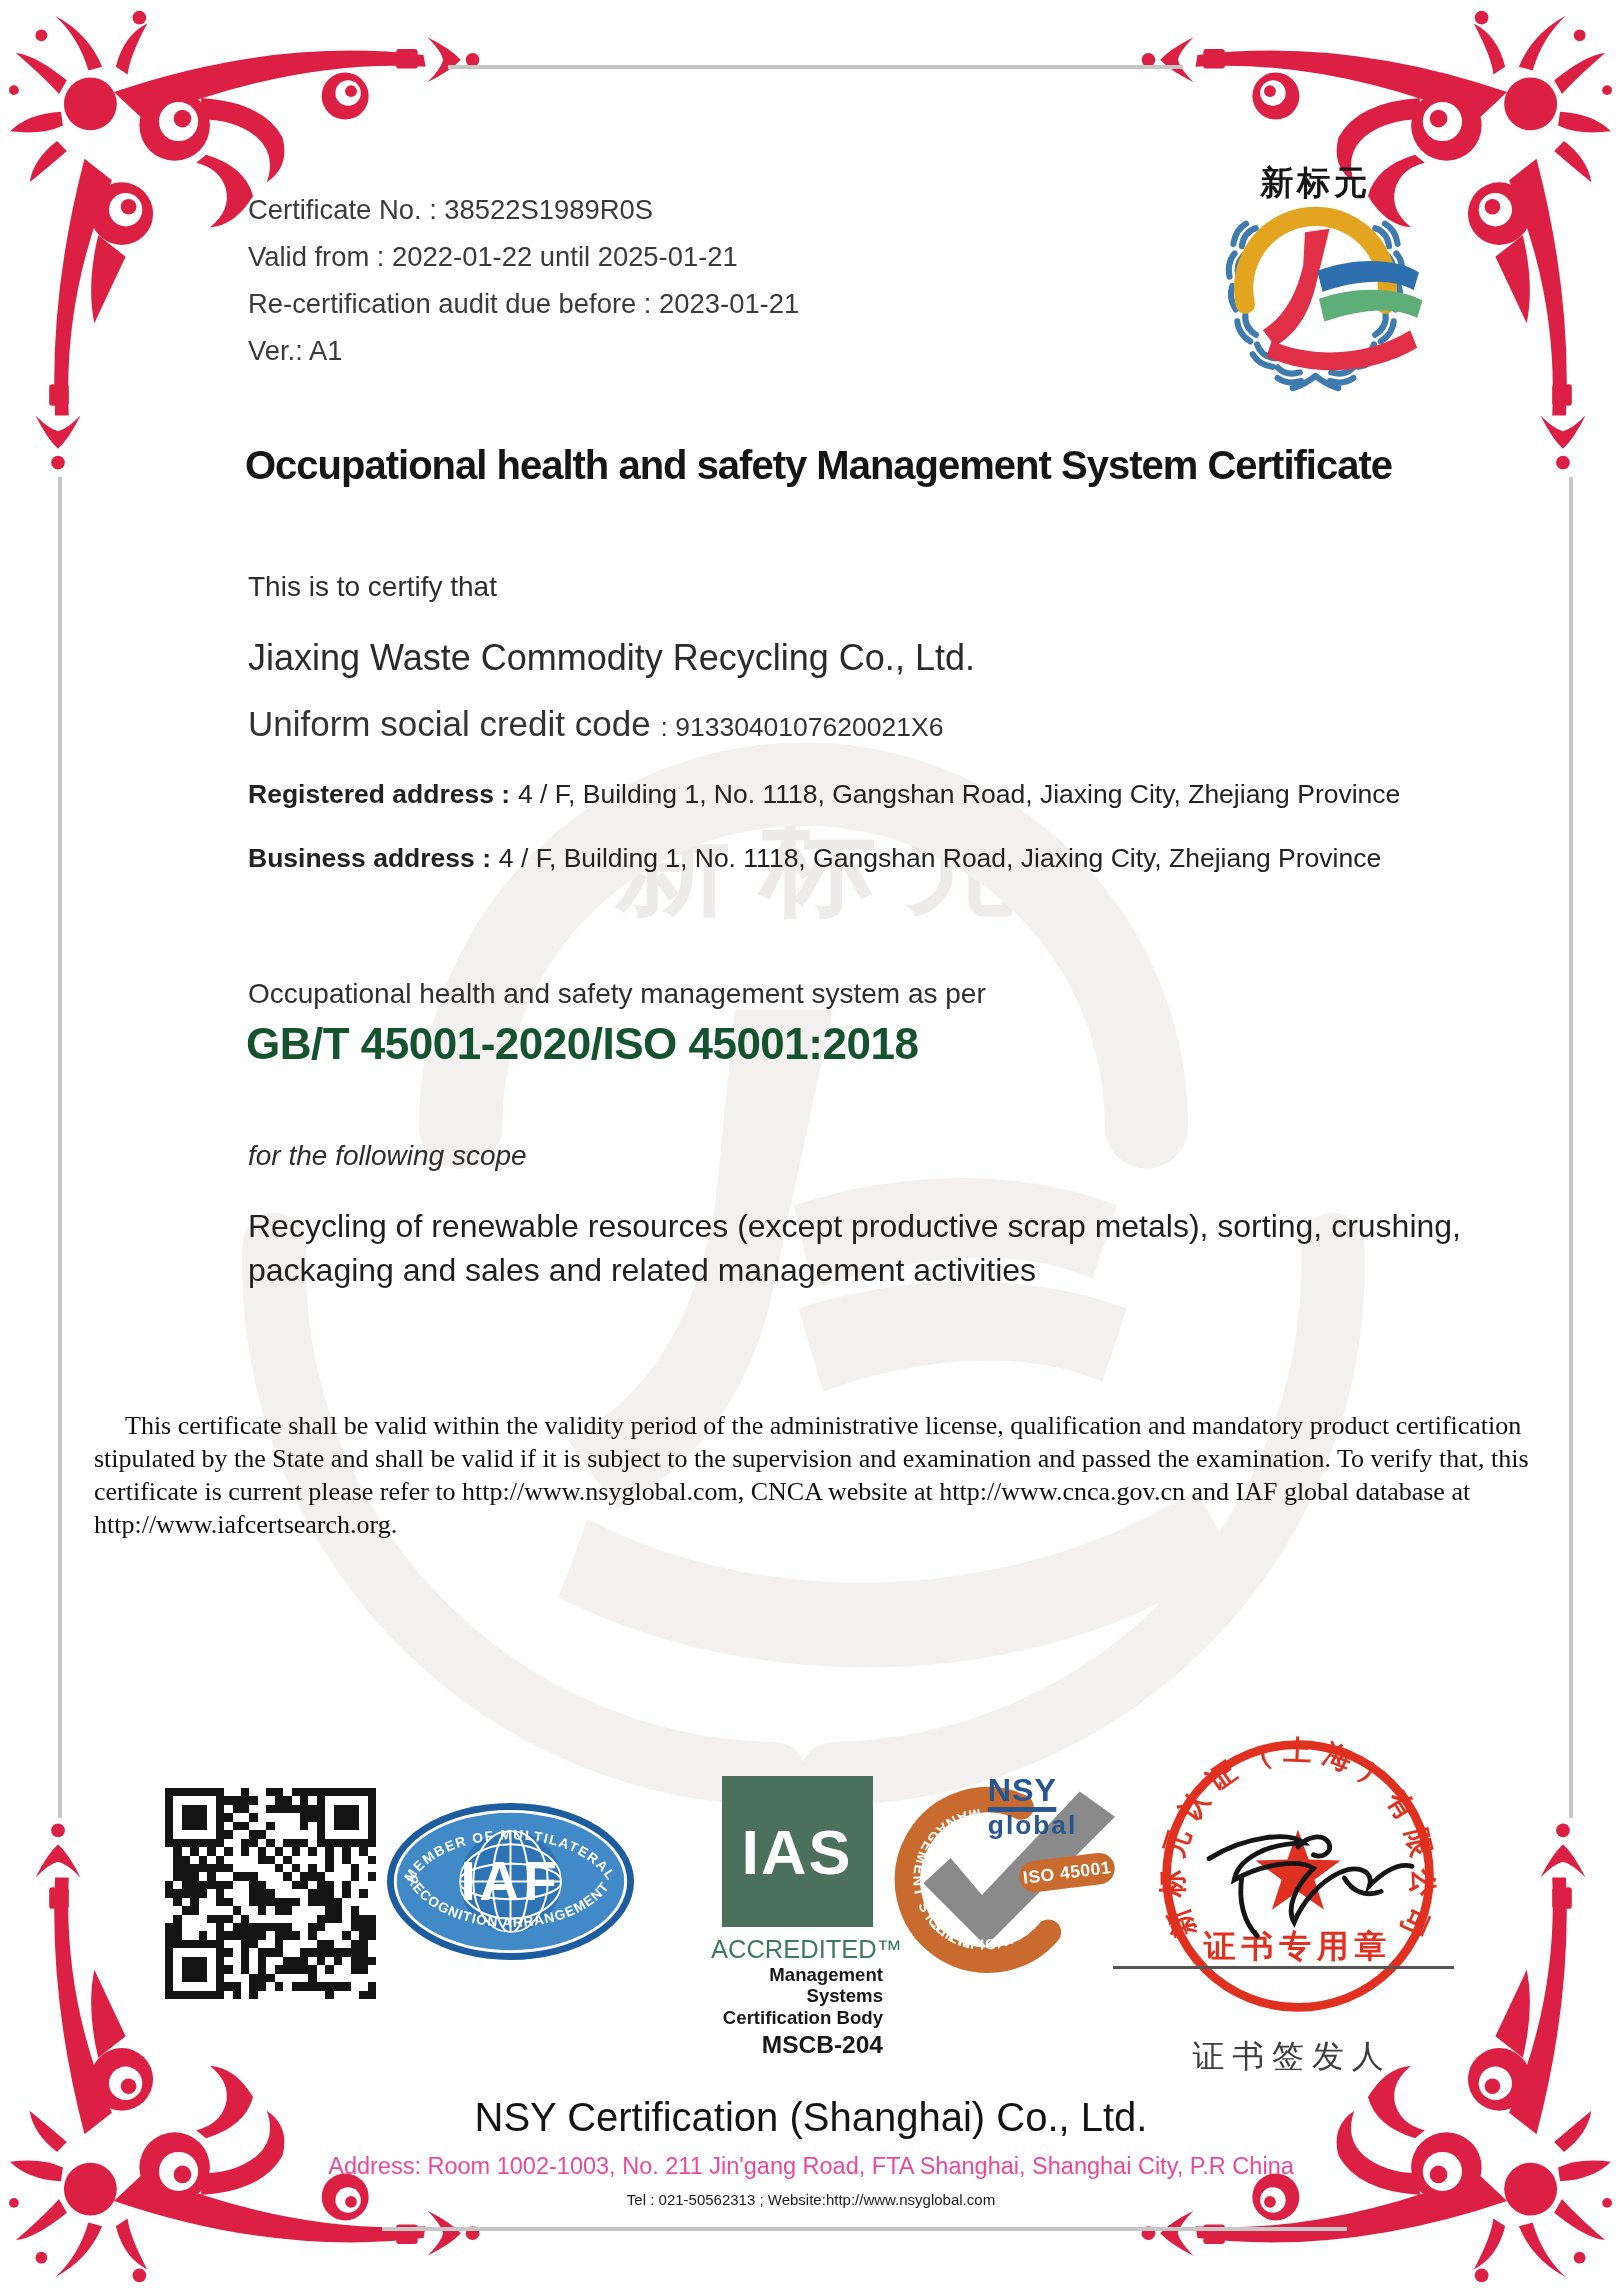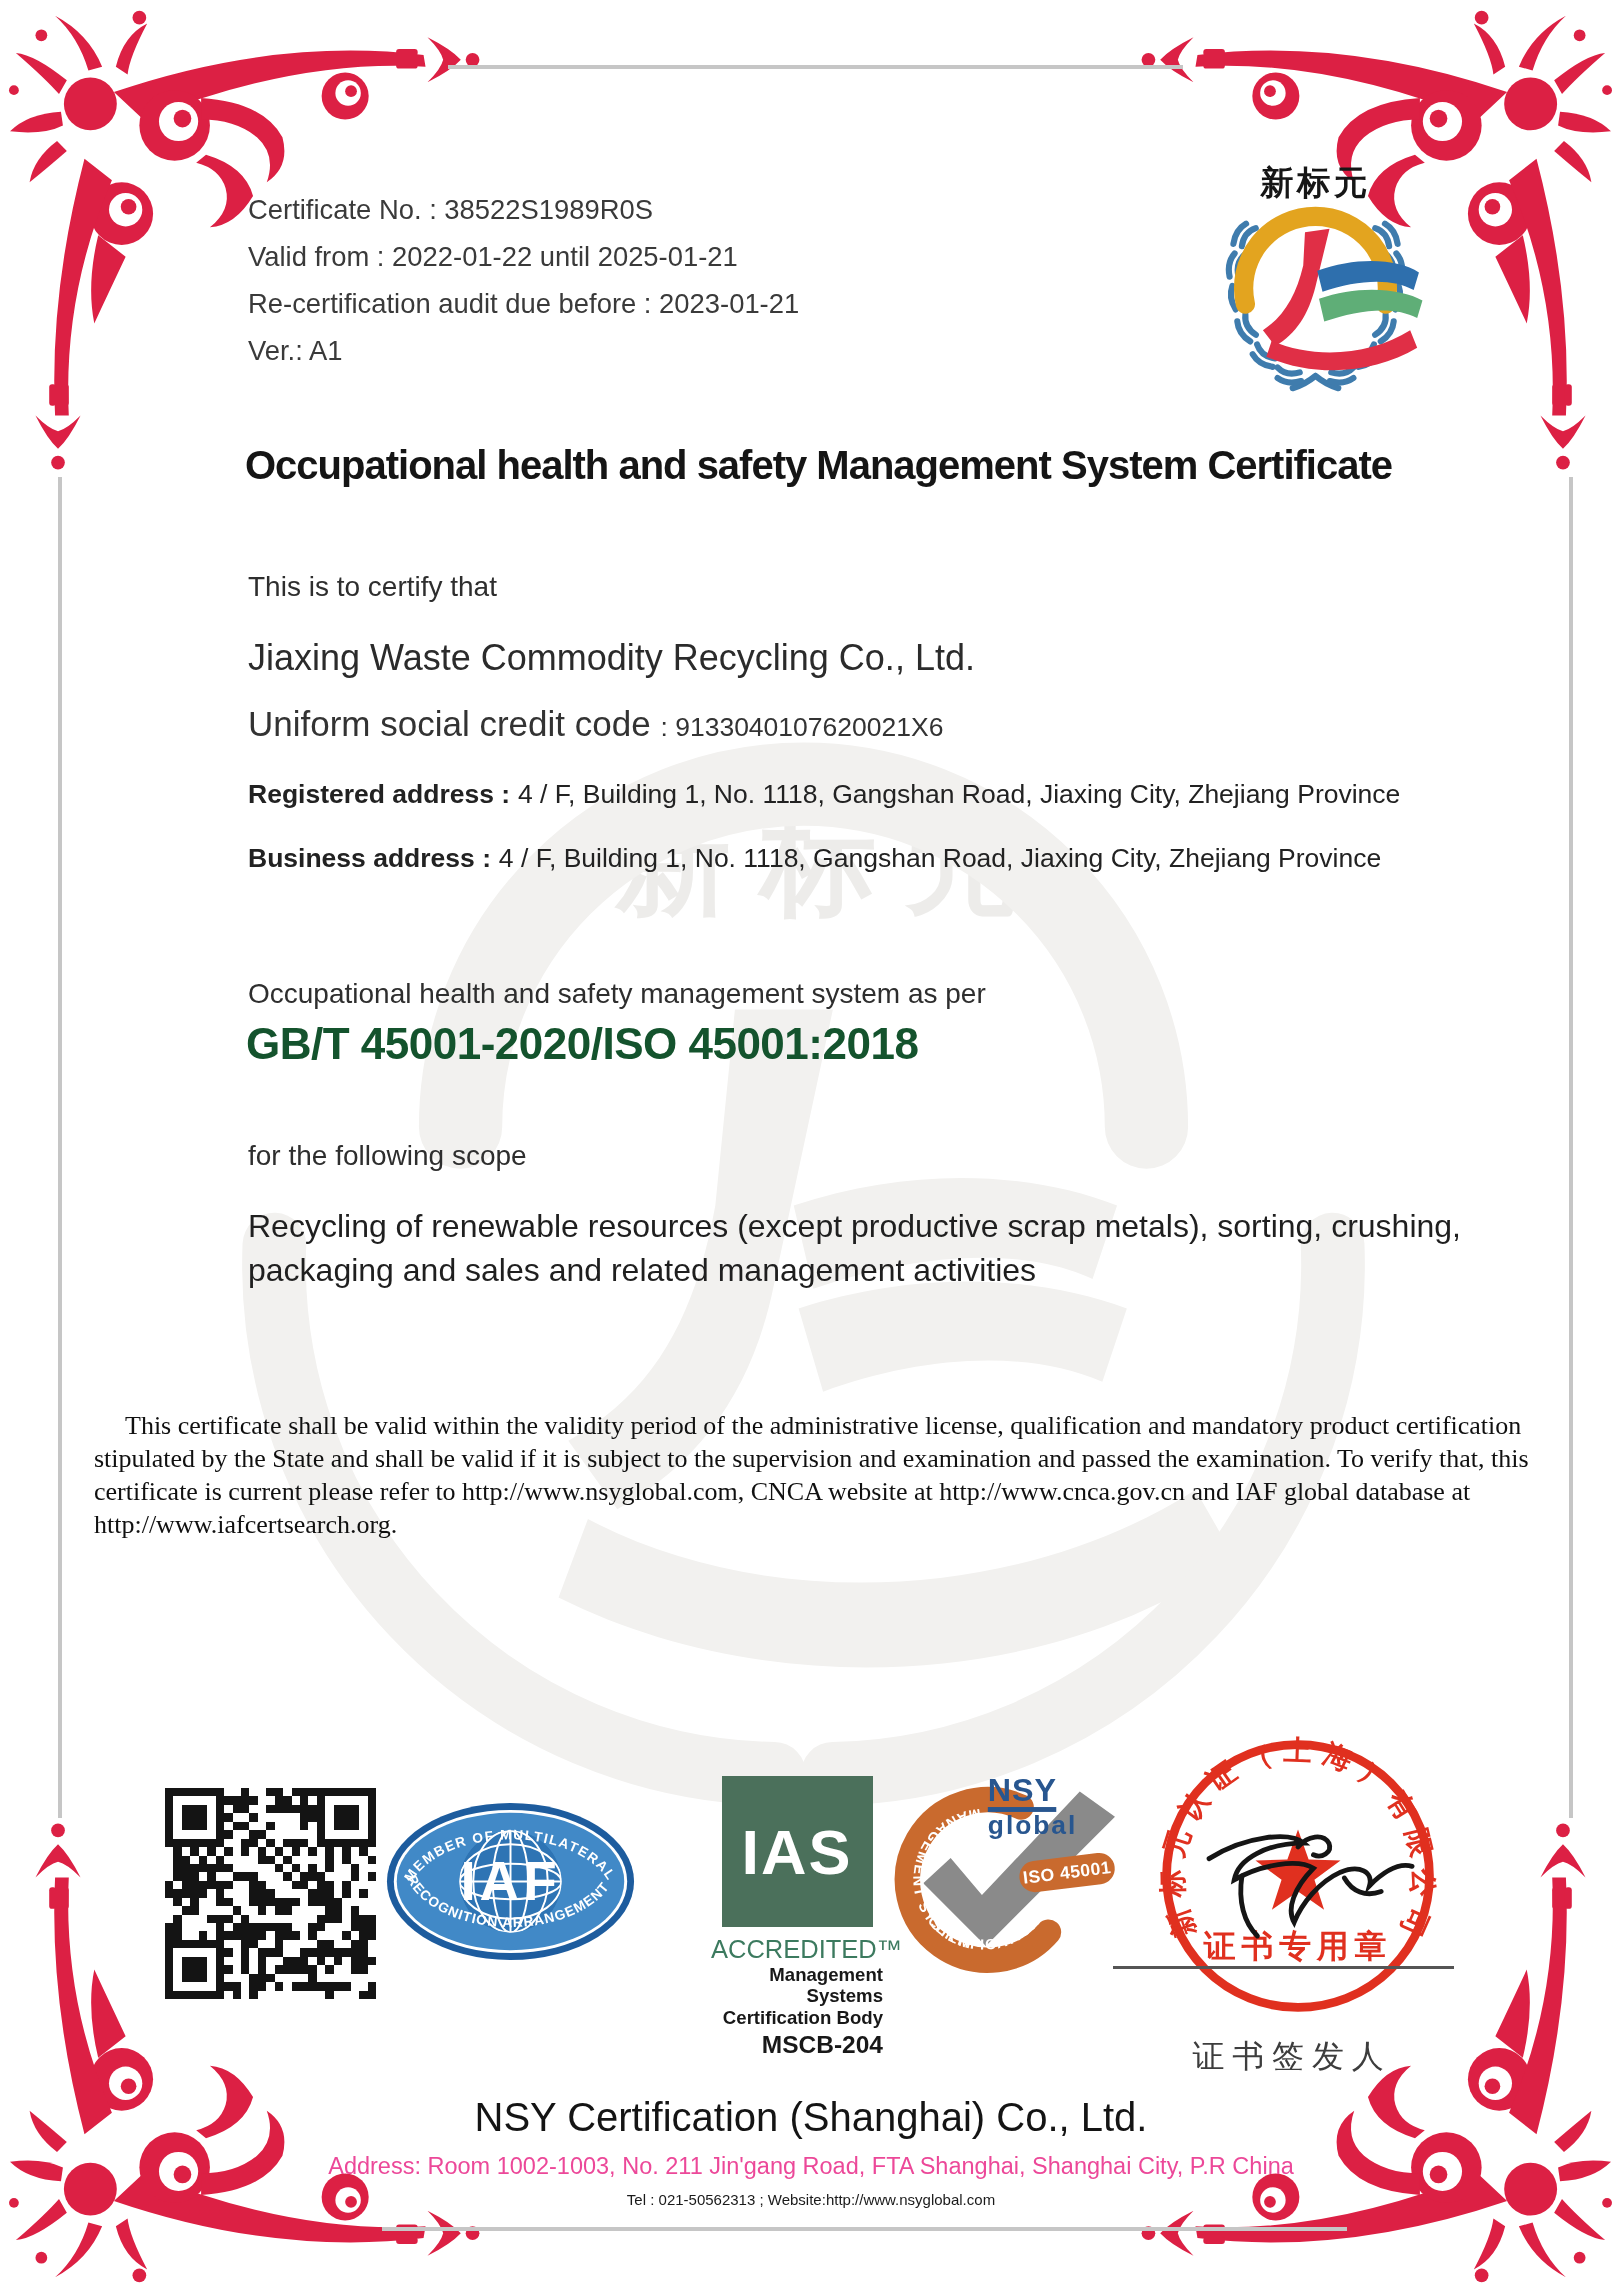--- a/index.html
+++ b/index.html
@@ -46,21 +46,21 @@
   .uscc{left:248px;top:704px;}
   .uscc .lbl{font-size:35px;color:#333;}
   .uscc .val{font-size:26.5px;color:#333;margin-left:9.8px;}
   .addr{left:248px;font-size:26.5px;color:#222;}
   .addr .lbl{font-weight:bold;margin-right:7.8px;}
   .addr1{top:779px;}
   .addr2{top:822px;margin-top:21px;}
 
   .asper{left:248px;top:978px;font-size:28px;}
   .std{left:246px;top:1019px;font-size:44px;font-weight:bold;letter-spacing:-0.5px;color:#14532d;}
-  .scope-intro{left:248px;top:1140px;font-size:28px;}
+  .scope-intro{left:248px;top:1140px;font-size:28px;font-style:italic;}
   .scope{left:248px;top:1204px;width:1245px;font-size:32px;line-height:44px;color:#1f1f1f;}
 
   .disclaimer{left:94px;top:1409px;width:1439px;font-family:"Liberation Serif",serif;
               font-size:26px;line-height:33px;color:#101010;text-indent:31px;}
 
   
   .qr{left:165px;top:1788px;width:211px;height:211px;}
   .qr svg{width:100%;height:100%;fill:#141414;}
 
   .iaf{left:384px;top:1800px;width:253px;height:163px;}

